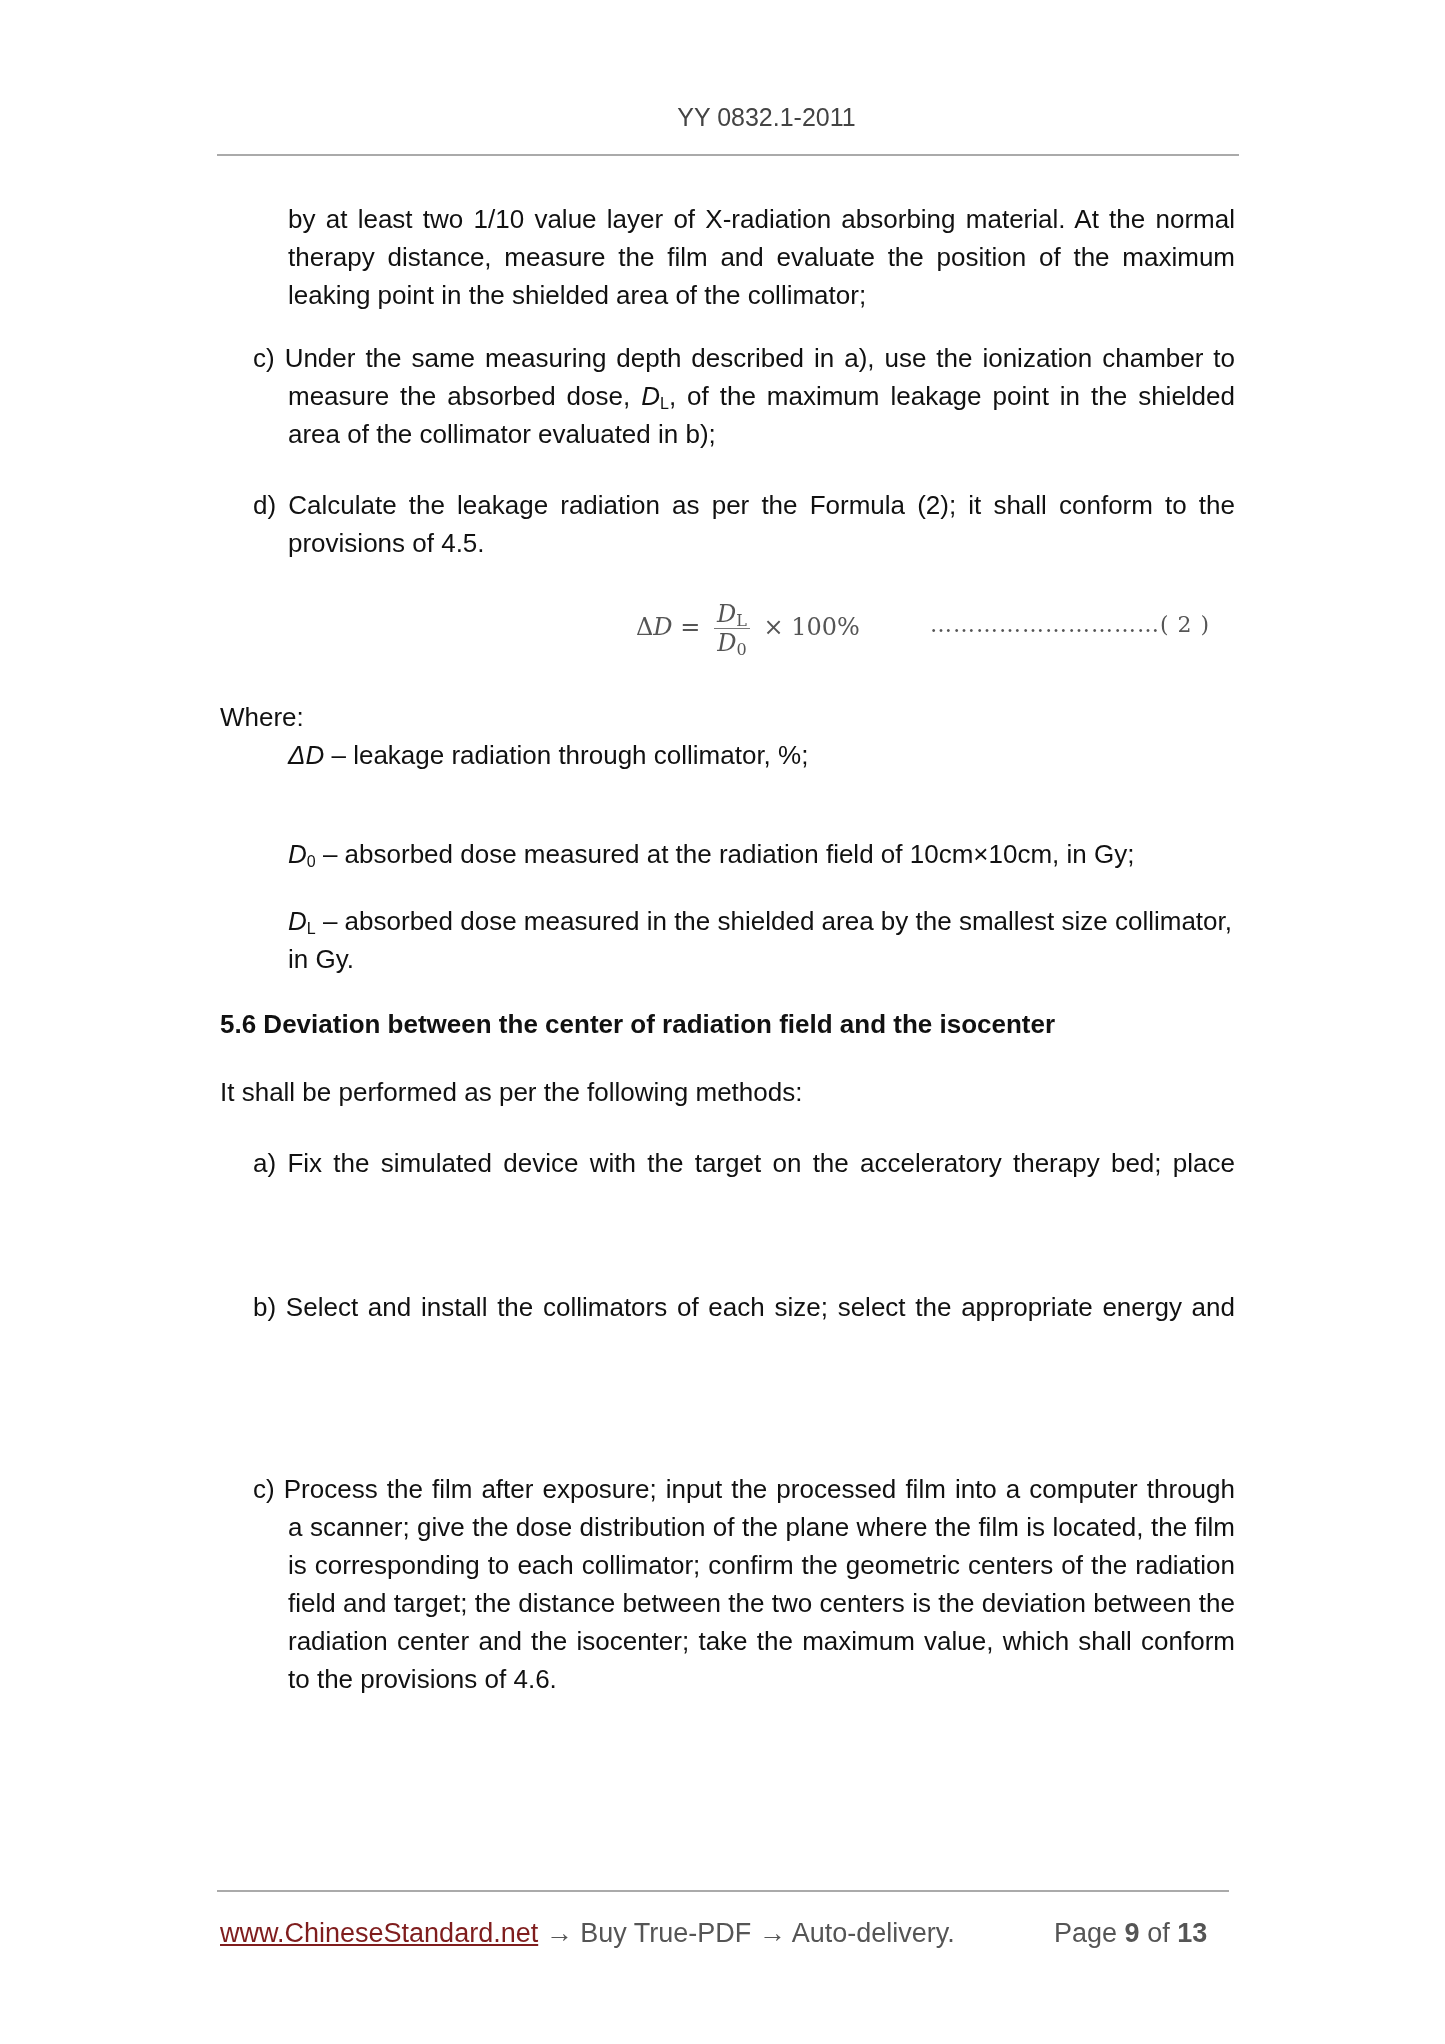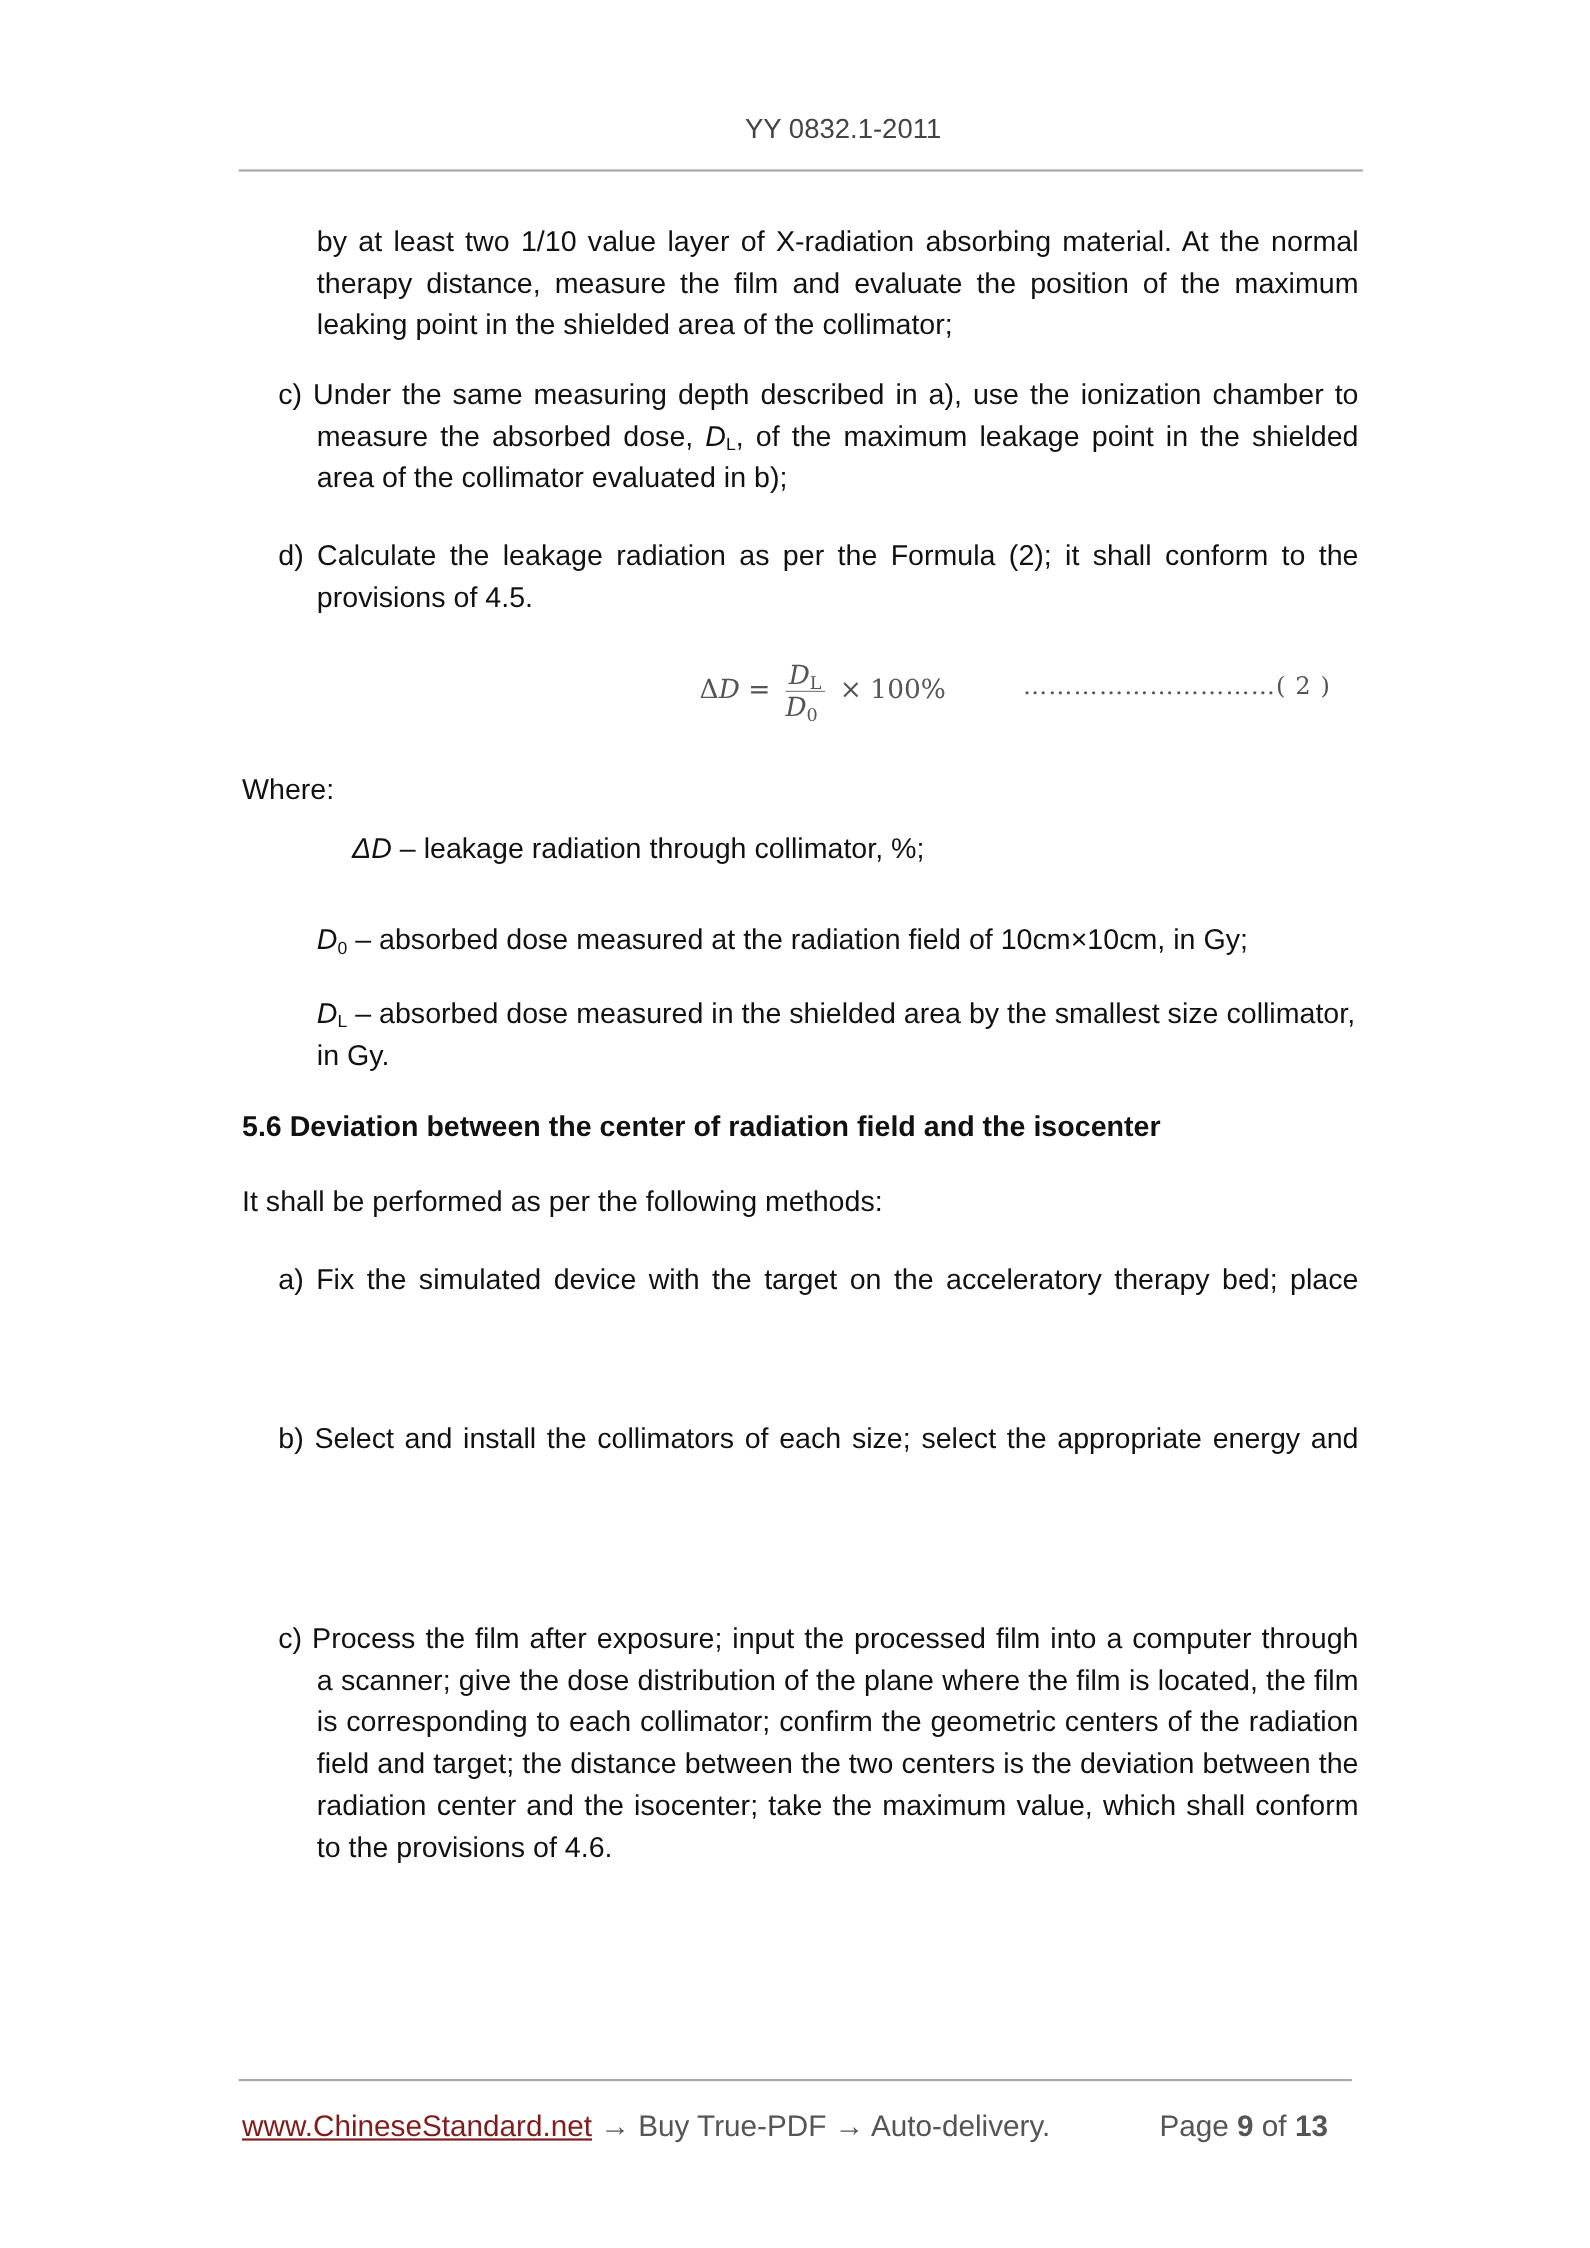--- a/index.html
+++ b/index.html
@@ -13,21 +13,21 @@
   .item-line1 { display: block; text-align: justify; text-align-last: justify; }
   .item-rest { display: block; padding-left: 35px; text-align: justify; }
   .item-rest.last { text-align-last: left; }
   .where { left: 220px; top: 702px; font-size: 26px; }
   .def { position: absolute; left: 288px; width: 960px; font-size: 26px; line-height: 38px; }
   i.var { font-style: italic; }
   sub { font-size: 16px; vertical-align: -4px; line-height: 0; }
   .section-heading { left: 220px; top: 1009px; font-size: 26px; font-weight: bold; }
   .intro { left: 220px; top: 1077px; font-size: 26px; }
   .formula { left: 636px; top: 600px; height: 70px; font-family: "DejaVu Serif", serif; font-size: 24px; color: #555; }
-  .formula .frac { display: inline-block; vertical-align: middle; text-align: left; margin: 0 6px; }
+  .formula .frac { display: inline-block; vertical-align: middle; text-align: center; margin: 0 6px; }
   .formula .num { display: block; border-bottom: 1.5px solid #777; padding: 0 3px; line-height: 28px; }
   .formula .den { display: block; line-height: 28px; }
   .formula-num { left: 930px; top: 612px; font-family: "DejaVu Serif", serif; font-size: 22px; color: #555; letter-spacing: 1px; }
   .footer-line { left: 217px; width: 1012px; top: 1890px; border-top: 2px solid #aaa; }
   .footer-left { left: 220px; top: 1918px; font-size: 27px; color: #555; }
   .footer-left a { color: #7f1d1d; text-decoration: underline; }
   .footer-right { left: 1054px; top: 1918px; font-size: 27px; color: #555; }
   .footer-right b { color: #555; }
 </style>
 </head>
@@ -54,21 +54,21 @@
   <span class="frac">
     <span class="num"><i>D</i><sub>L</sub></span>
     <span class="den"><i>D</i><sub>0</sub></span>
   </span>
   <span>× 100%</span>
 </div>
 <div class="abs formula-num">…………………………( 2 )</div>
 
 <div class="abs where">Where:</div>
 
-<div class="def" style="top:752px;margin-left:32px;"><i class="var">ΔD</i><span> – leakage radiation through collimator, %;</span></div>
+<div class="def" style="top:736px;"><i class="var">ΔD</i><span> – leakage radiation through collimator, %;</span></div>
 <div class="def" style="top:835px;"><i class="var">D</i><sub>0</sub><span> – absorbed dose measured at the radiation field of 10cm×10cm, in Gy;</span></div>
 <div class="def" style="top:902px;"><i class="var">D</i><sub>L</sub><span> – absorbed dose measured in the shielded area by the smallest size collimator,</span><br><span>in Gy.</span></div>
 
 <div class="abs section-heading">5.6 Deviation between the center of radiation field and the isocenter</div>
 <div class="abs intro">It shall be performed as per the following methods:</div>
 
 <div class="item" style="top:1144px;">
   <span class="item-line1"><span>a)</span> <span>Fix the simulated device with the target on the acceleratory therapy bed; place</span></span>
 </div>
 

